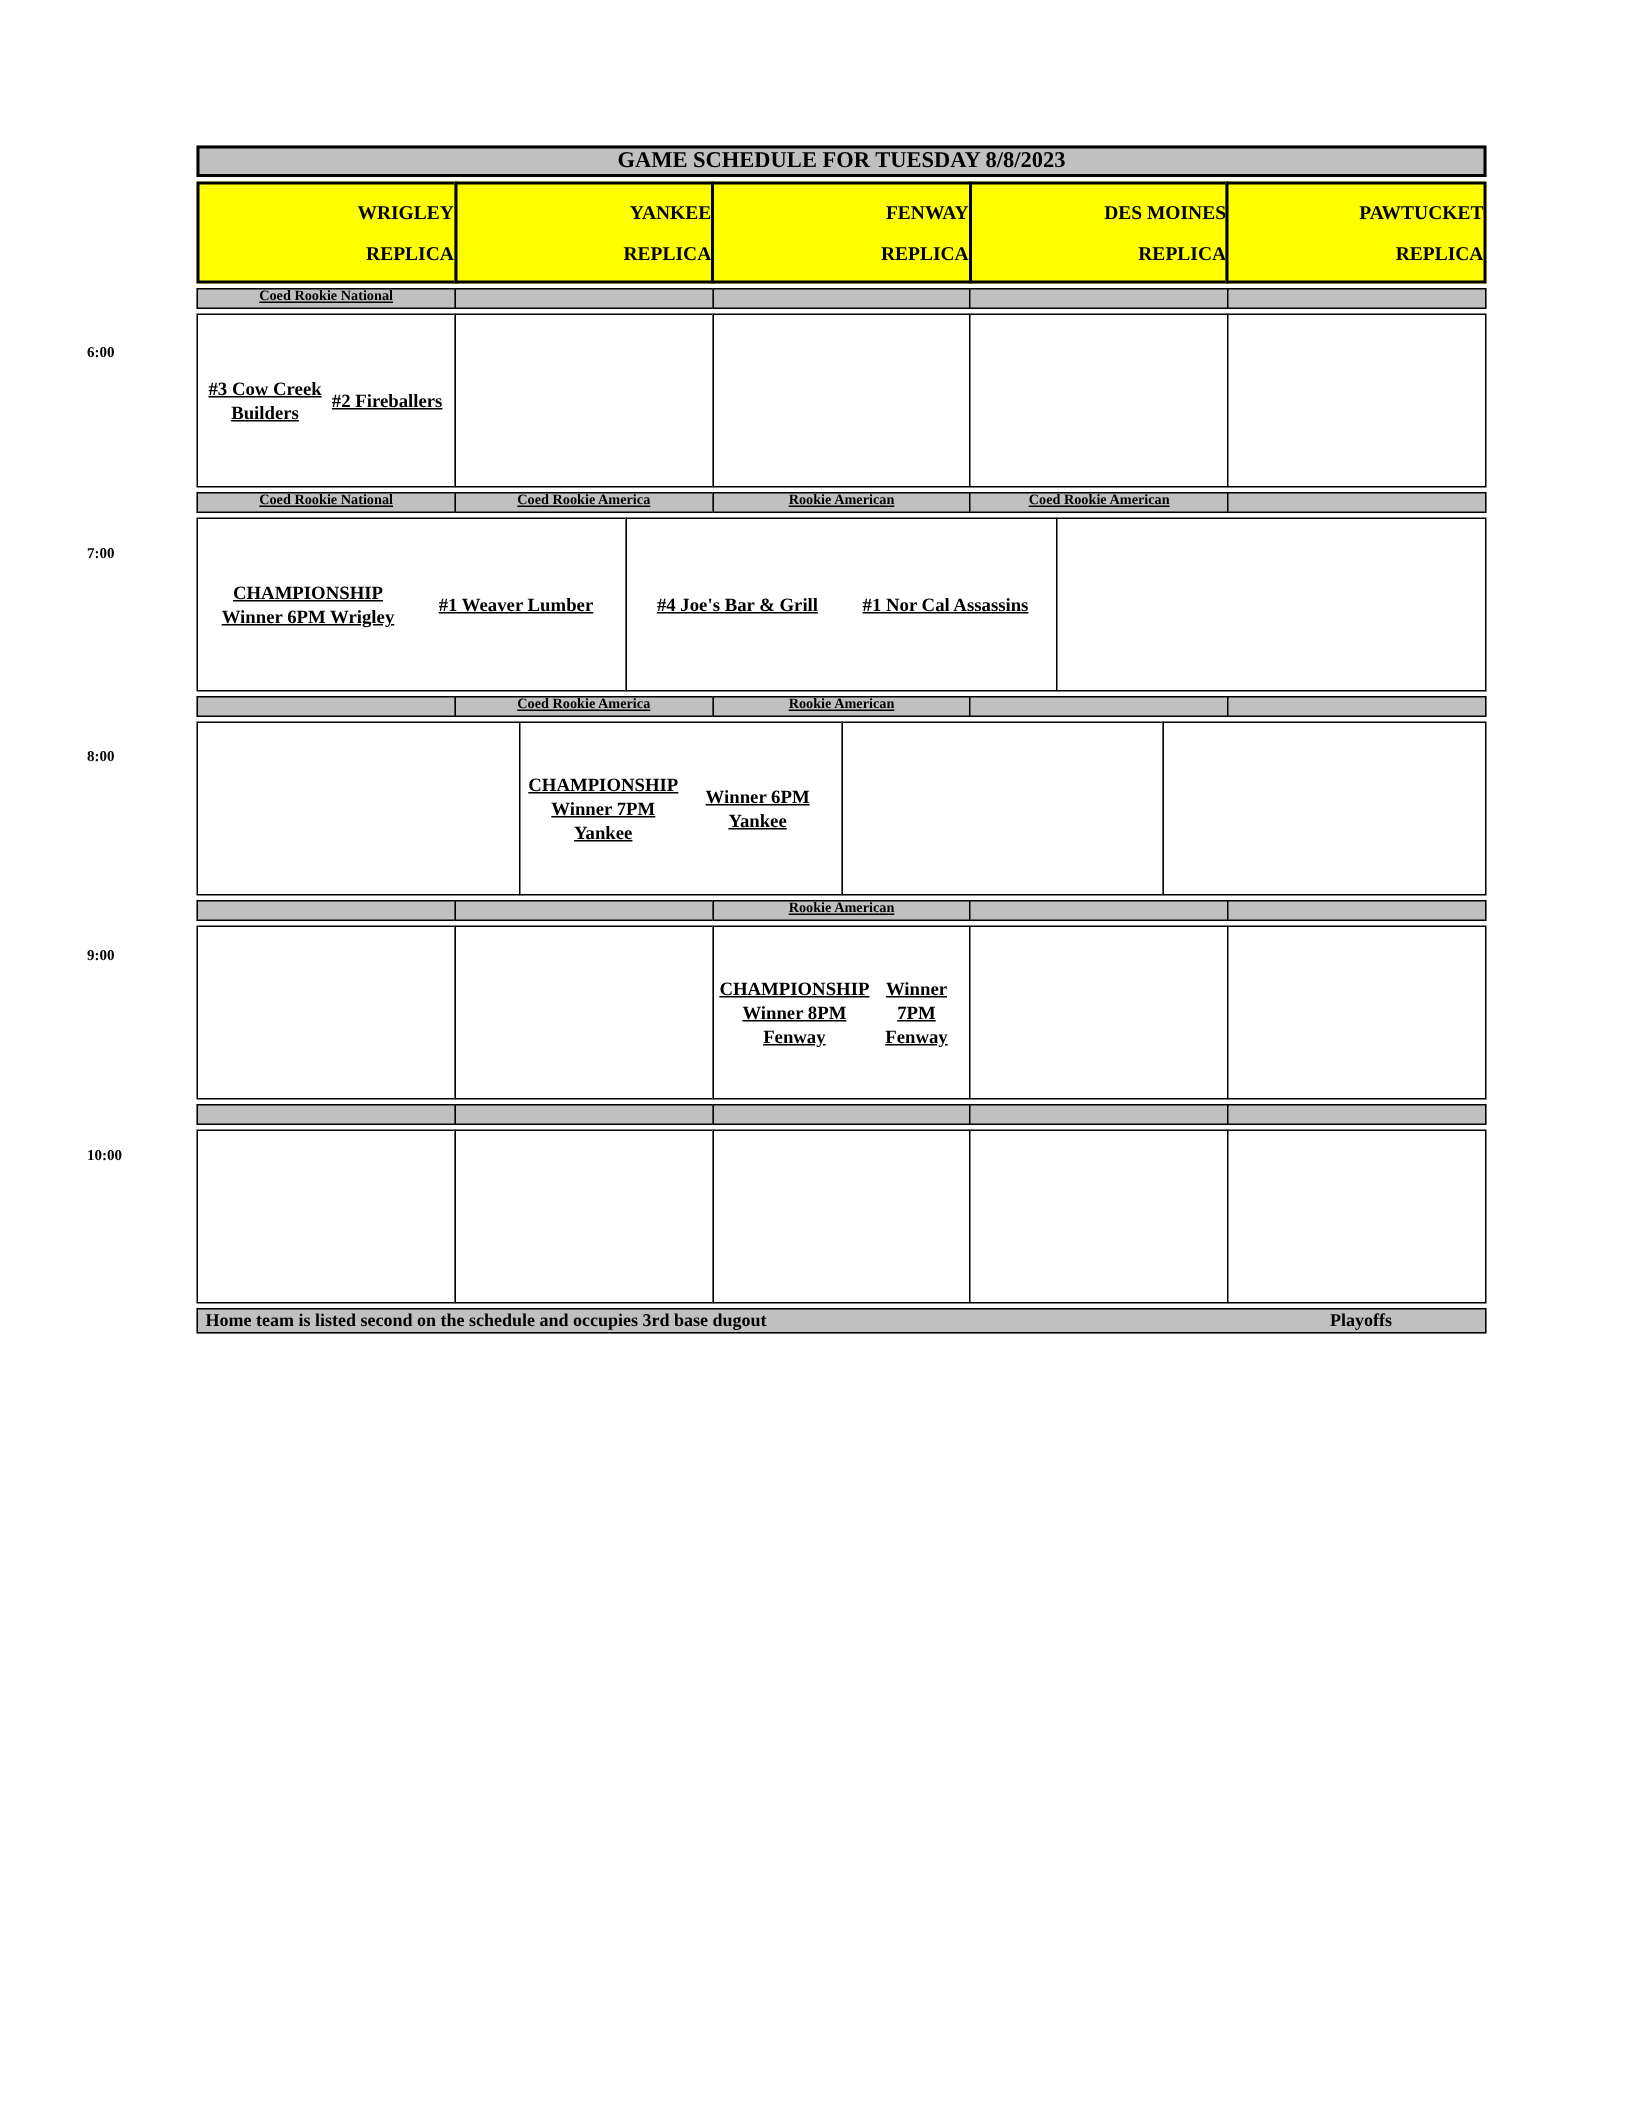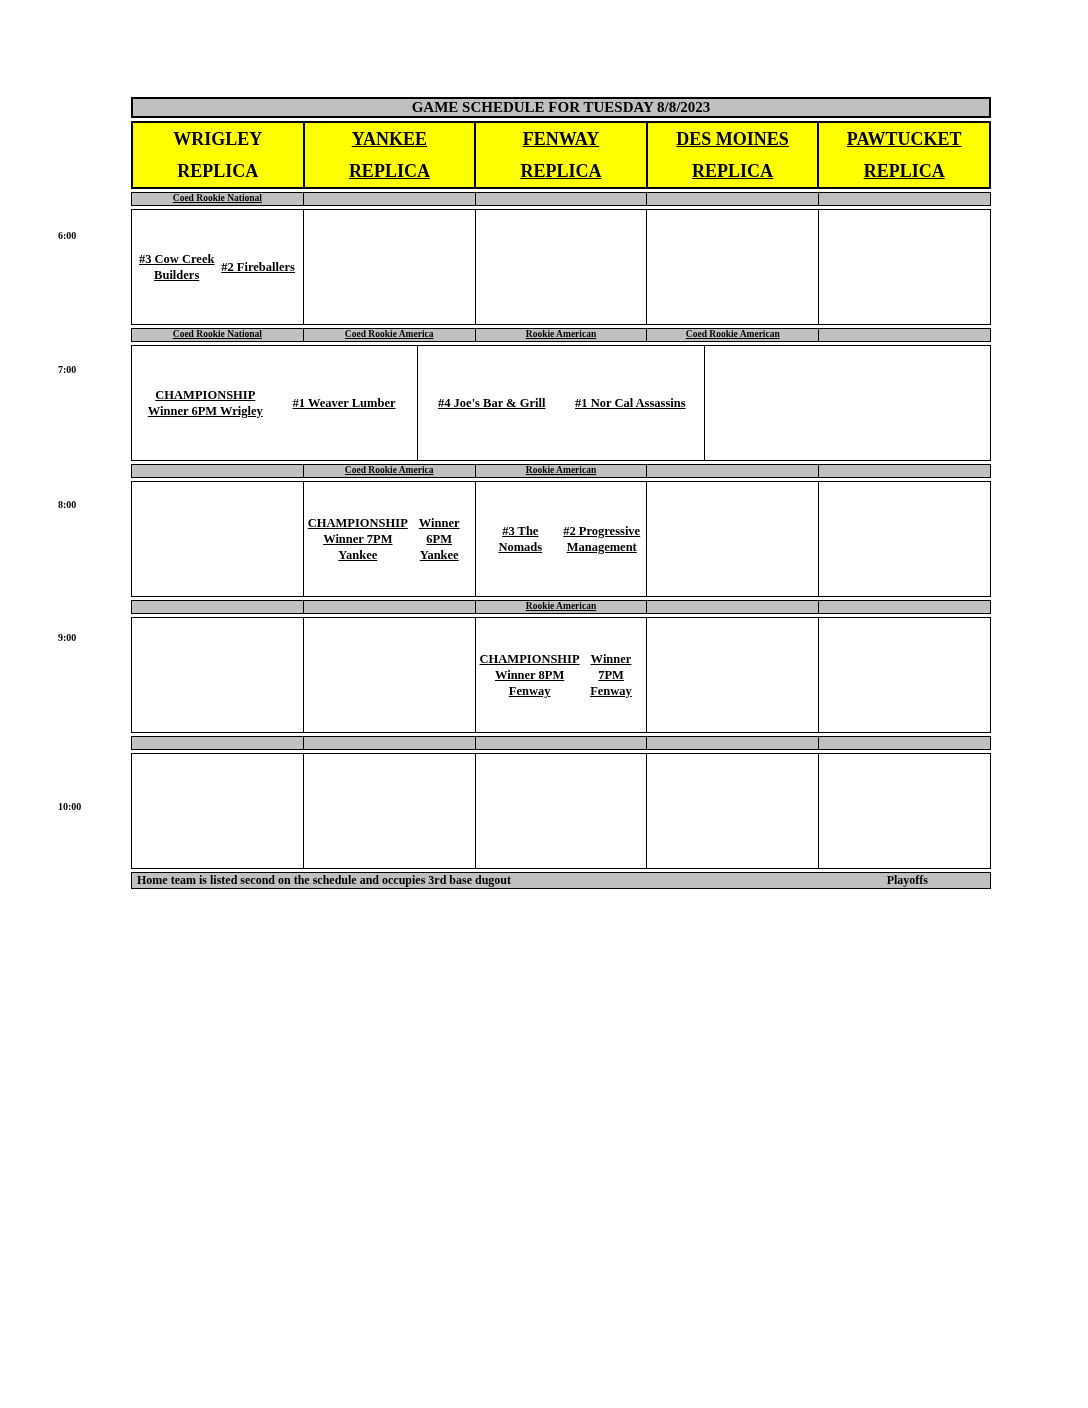--- a/index.html
+++ b/index.html
@@ -21,24 +21,24 @@
     height: 21px; background: var(--band-bg, #C0C0C0);
     border: 2px solid var(--border, #000);
     align-items: center; justify-content: center;
     font-weight: bold; font-size: 15px;
   }
 
   .header-strip { height: 68px; }
   .hcell {
     flex: 1; background: var(--header-bg, #FFFF00);
     border: 2px solid var(--border, #000);
-    display: flex; flex-direction: column; align-items: center; justify-content: center;
-    row-gap: 11px; font-weight: bold; font-size: 18px; text-align: center;
-  }
-  .hcell + .hcell { margin-left: -2px; text-decoration: underline; }
+    display: flex; flex-direction: column; align-items: flex-end; justify-content: center;
+    row-gap: 11px; font-weight: bold; font-size: 13px; text-align: center;
+  }
+  .hcell + .hcell { margin-left: -2px; }
 
   .band-strip { height: 14px; }
   .band-cell {
     flex: 1; background: var(--band-bg, #C0C0C0);
     border: 1px solid var(--border, #000);
     display: flex; align-items: center; justify-content: center;
     font-weight: bold; font-size: 9.5px; line-height: 1;
   }
   .band-cell + .band-cell { margin-left: -1px; }
 
@@ -69,21 +69,21 @@
 </head>
 <body>
 
 <div class="sheet">
 
   <div class="time-rail" id="time-rail">
       <div class="time-label" style="top: 230px;">6:00</div>
       <div class="time-label" style="top: 364px;">7:00</div>
       <div class="time-label" style="top: 499px;">8:00</div>
       <div class="time-label" style="top: 632px;">9:00</div>
-      <div class="time-label" style="top: 765px; margin-top: 36px;">10:00</div>
+      <div class="time-label" style="top: 765px;">10:00</div>
     </div>
 
   <div class="schedule">
 
     <div class="strip title-strip">
       <span>GAME SCHEDULE FOR TUESDAY 8/8/2023</span>
     </div>
 
     <div class="strip header-strip" id="header-strip">
         <div class="hcell">
@@ -187,29 +187,20 @@
           <div class="game-cell">
             <div class="game-lines">
               <div>CHAMPIONSHIP</div>
               <div>Winner 7PM Yankee</div>
             </div>
             <div class="game-lines">
               <div>Winner 6PM Yankee</div>
             </div>
           </div>
           <div class="game-cell">
-            <div class="game-lines">
-              <div>#3 The Nomads</div>
-            </div>
-            <div class="game-lines">
-              <div>#2 Progressive</div>
-              <div>Management</div>
-            </div>
-          </div>
-          <div class="game-cell">
             <div class="game-lines"></div>
             <div class="game-lines"></div>
           </div>
           <div class="game-cell">
             <div class="game-lines"></div>
             <div class="game-lines"></div>
           </div>
         </div>
         <div class="strip band-strip">
           <div class="band-cell"></div>

